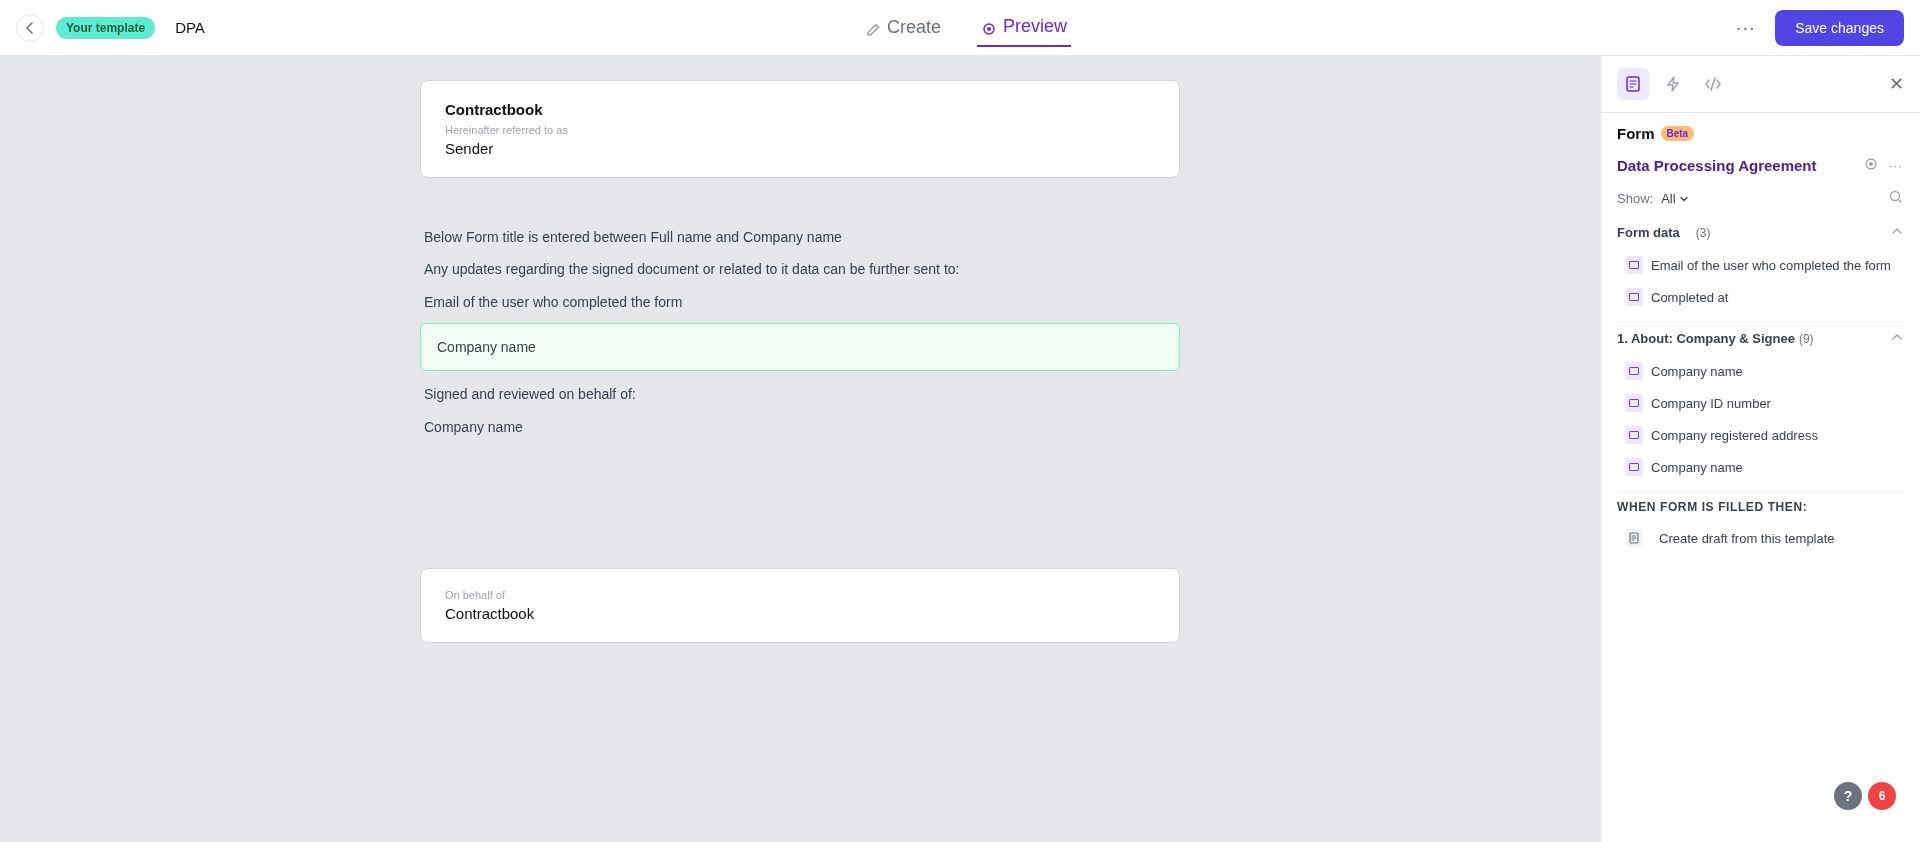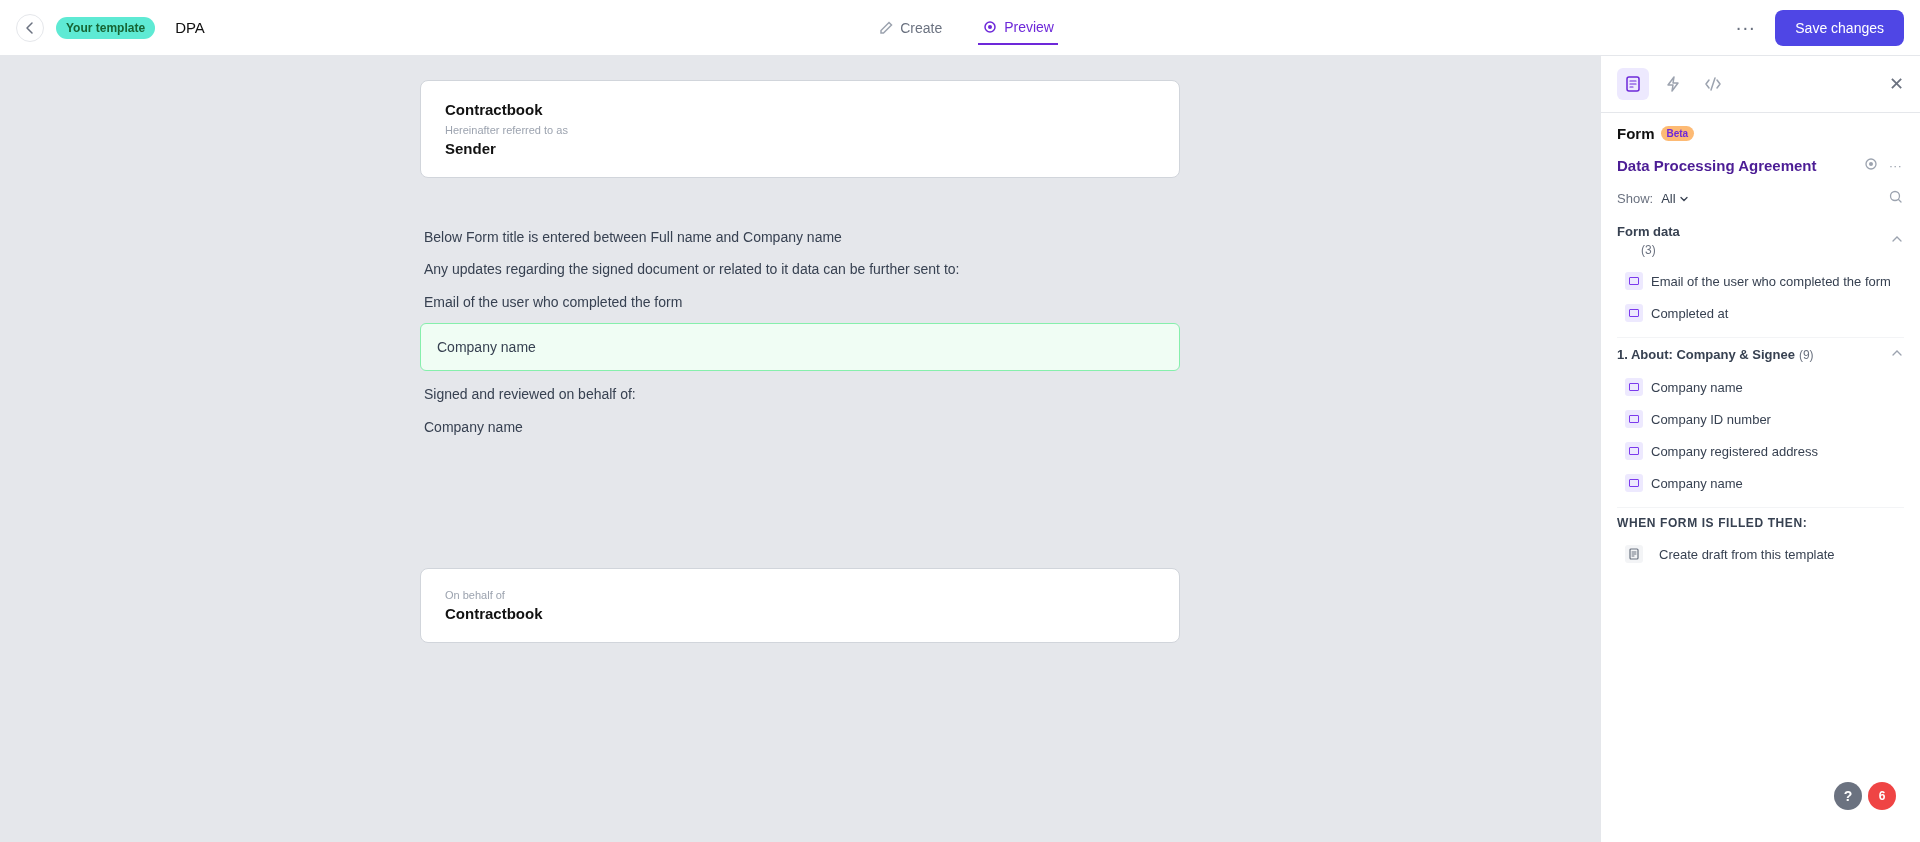--- a/index.html
+++ b/index.html
@@ -9,38 +9,38 @@
     .topbar {
       display: flex; align-items: center; justify-content: space-between;
       background: #fff; border-bottom: 1px solid #e5e7eb;
       height: 56px; padding: 0 16px; flex-shrink: 0;
     }
     .topbar-left { display: flex; align-items: center; gap: 12px; }
     .back-btn { width: 28px; height: 28px; border-radius: 50%; border: 1px solid #e5e7eb; background: #fff; display: flex; align-items: center; justify-content: center; cursor: pointer; }
     .template-badge { background: #5eead4; color: #166534; font-size: 12px; font-weight: 600; padding: 4px 10px; border-radius: 12px; }
     .doc-title { font-size: 15px; font-weight: 500; color: #111; margin-left: 8px; }
     .topbar-center { display: flex; align-items: center; gap: 32px; }
-    .nav-btn { display: flex; align-items: flex-start; gap: 6px; font-size: 14px; color: #6b7280; cursor: pointer; padding: 8px 4px; border: none; background: none; }
+    .nav-btn { display: flex; align-items: flex-end; gap: 6px; font-size: 18px; color: #6b7280; cursor: pointer; padding: 8px 4px; border: none; background: none; }
     .nav-btn.active { color: #6d28d9; border-bottom: 2px solid #6d28d9; }
     .nav-btn svg { width: 16px; height: 16px; }
     .topbar-right { display: flex; align-items: center; gap: 12px; }
     .more-btn { background: none; border: none; cursor: pointer; font-size: 20px; color: #6b7280; padding: 4px 8px; }
     .save-btn { background: #4f46e5; color: #fff; border: none; border-radius: 8px; padding: 10px 20px; font-size: 14px; font-weight: 500; cursor: pointer; }
 
     
     .main { display: flex; flex: 1; overflow: hidden; }
 
     
     .doc-area { flex: 1; overflow-y: auto; background: #e5e7eb; padding: 24px 48px; }
     .doc-content { max-width: 760px; margin: 0 auto; }
 
     
     .card { background: #fff; border: 1px solid #d1d5db; border-radius: 8px; padding: 20px 24px; margin-bottom: 16px; }
     .card-label { font-size: 11px; color: #9ca3af; margin-bottom: 4px; }
-    .card-value { font-size: 15px; color: #111; font-weight: 700; }
+    .card-value { font-size: 15px; color: #111; font-weight: 400; }
 
     .doc-text { font-size: 14px; color: #374151; line-height: 1.6; margin-bottom: 10px; padding: 0 4px; }
 
     .highlighted-box { background: #f0fdf4; border: 1.5px solid #86efac; border-radius: 6px; padding: 14px 16px; margin-bottom: 12px; }
     .highlighted-box-text { font-size: 14px; color: #374151; }
 
     
     .sidebar { width: 320px; background: #fff; border-left: 1px solid #e5e7eb; display: flex; flex-direction: column; flex-shrink: 0; overflow-y: auto; }
     .sidebar-topbar { display: flex; align-items: center; justify-content: space-between; padding: 12px 16px; border-bottom: 1px solid #e5e7eb; }
     .sidebar-icons-left { display: flex; gap: 8px; }
@@ -206,21 +206,21 @@
         </button>
         <button class="search-icon-btn">
           <svg width="16" height="16" viewBox="0 0 16 16" fill="none">
               <circle cx="7" cy="7" r="4.5" stroke="#9ca3af" stroke-width="1.3"></circle>
               <path d="M10.5 10.5L13 13" stroke="#9ca3af" stroke-width="1.3" stroke-linecap="round"></path>
             </svg>
         </button>
       </div>
 
       <div class="section-header">
-        <div style="display:flex;align-items:center;gap:4px;flex-direction:column;">
+        <div style="display:flex;align-items:center;gap:16px;">
           <span class="section-title">Form data</span>
           <span class="section-count">(3)</span>
         </div>
         <button class="chevron-btn">
           <svg width="14" height="14" viewBox="0 0 14 14">
               <path d="M3 9L7 5L11 9" stroke="#9ca3af" stroke-width="1.3" fill="none" stroke-linecap="round"></path>
             </svg>
         </button>
       </div>
 

